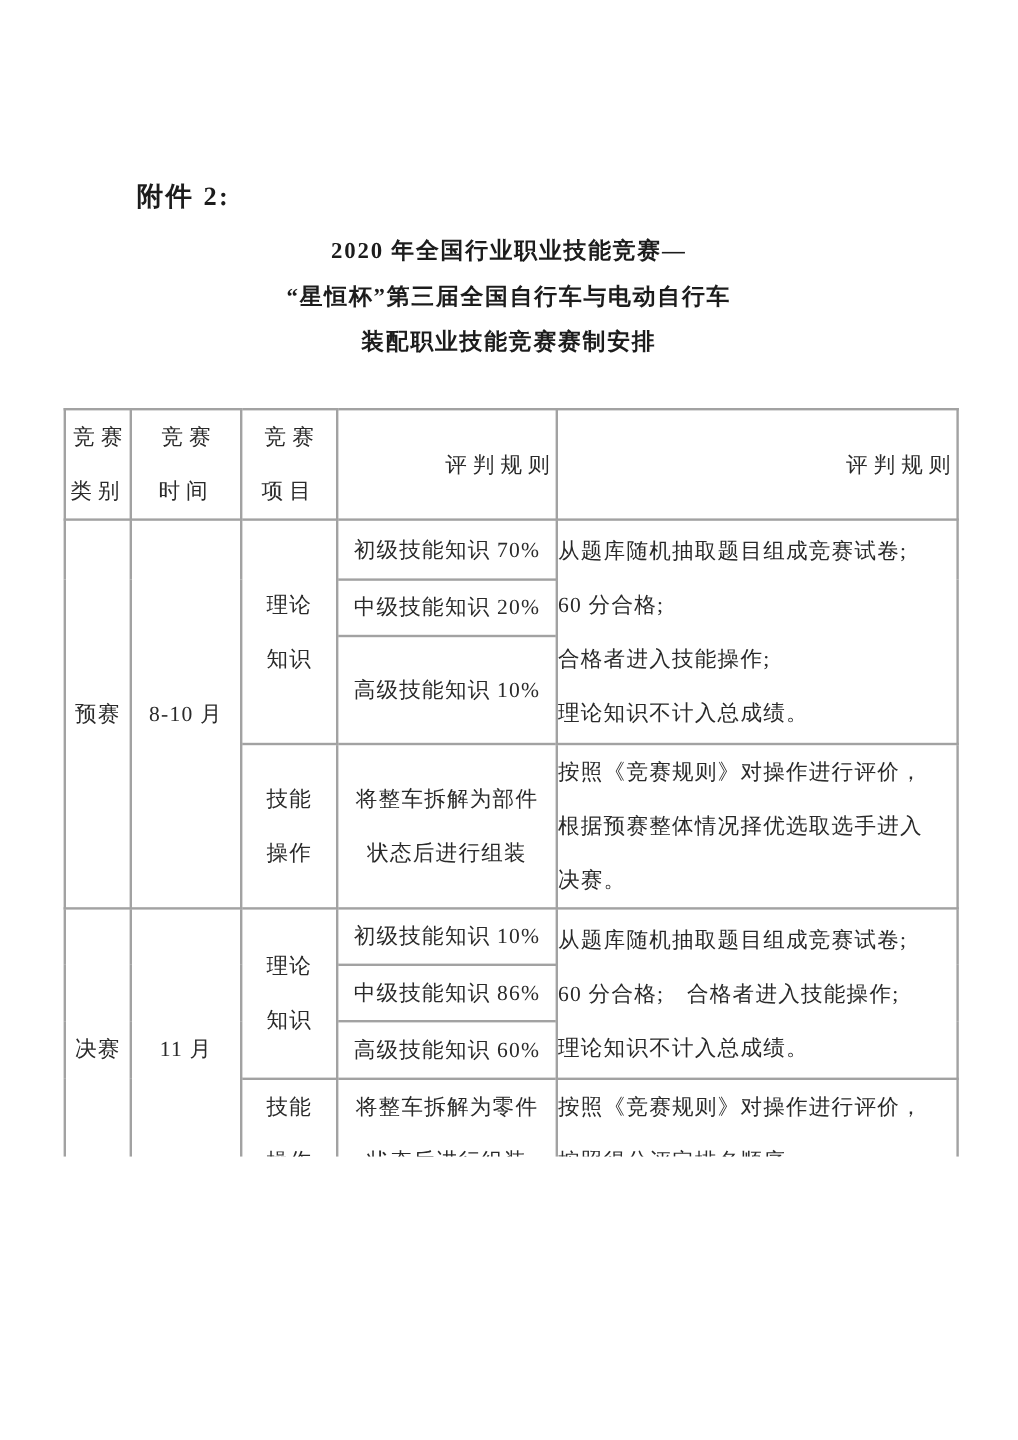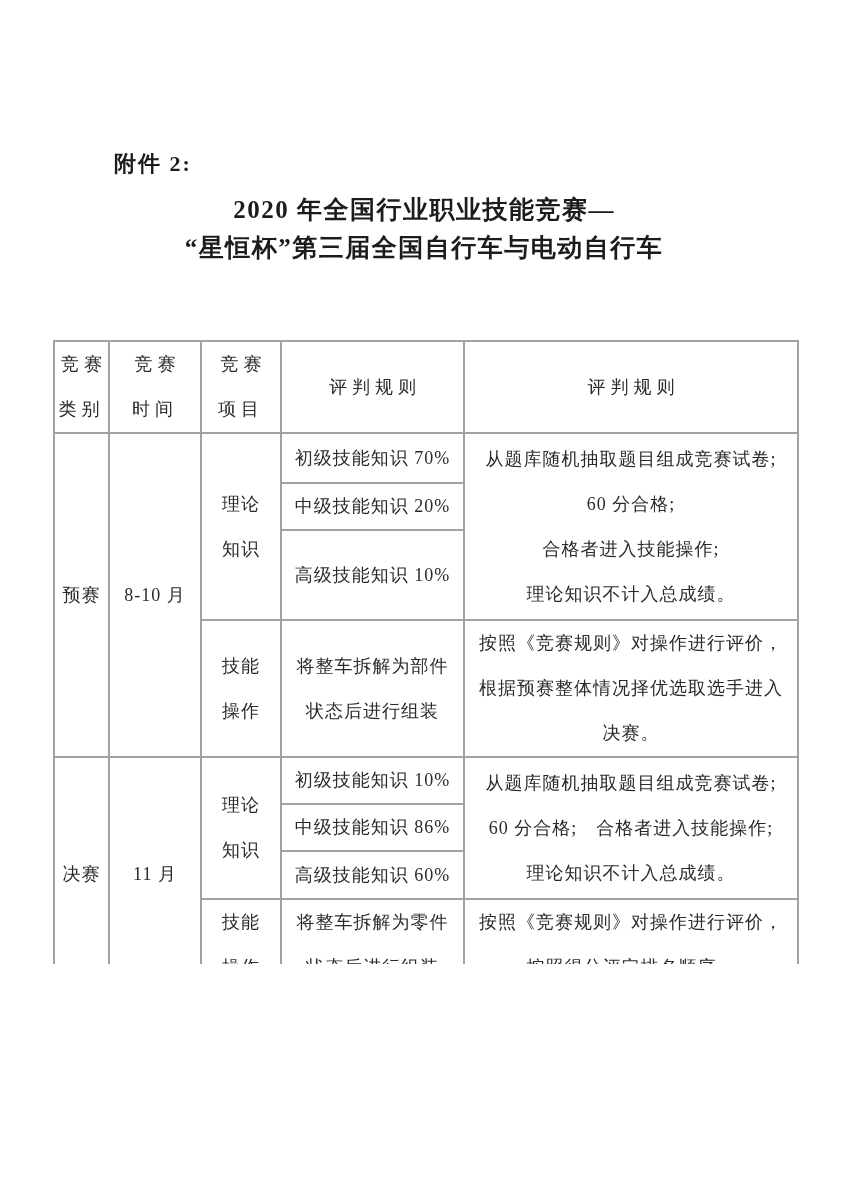--- a/index.html
+++ b/index.html
@@ -24,21 +24,21 @@
     font-weight: bold;
     letter-spacing: 2px;
     color: #1c1c1c;
   }
   .title {
     position: absolute;
     left: 0;
     top: 191px;
     width: 100%;
     text-align: center;
-    font-size: 25px;
+    font-size: 19px;
     font-weight: bold;
     line-height: 38px;
     letter-spacing: 1.5px;
     color: #1c1c1c;
   }
   table.schedule {
     position: absolute;
     left: 53px;
     top: 340px;
     width: 744px;
@@ -56,32 +56,32 @@
   }
   td.center { text-align: center; }
   td.headcell {
     text-align: center;
     white-space: pre-line;
     line-height: 2.25;
     letter-spacing: 5px;
     text-indent: 5px;
   }
   td.rulehead {
-    text-align: center;
+    text-align: right;
     letter-spacing: 5px;
     text-indent: 5px;
   }
   td.pre { white-space: pre-line; }
   td.col4 {
     text-align: center;
     padding-left: 9px;
     padding-right: 2px;
   }
   td.col5 {
-    text-align: center;
+    text-align: left;
     padding-left: 11px;
     padding-right: 2px;
   }
   .pageno {
     position: absolute;
     left: 722px;
     top: 1107px;
     font-size: 15px;
     color: #3a3a3a;
   }
@@ -89,20 +89,21 @@
 </head>
 <body>
 
 <div class="page">
 
   <div class="attachment">附件 2:</div>
 
   <div class="title">
     <div>2020 年全国行业职业技能竞赛—</div>
     <div>“星恒杯”第三届全国自行车与电动自行车</div>
+    <div>装配职业技能竞赛赛制安排</div>
   </div>
 
   <table class="schedule">
     <colgroup>
       <col style="width:55px">
       <col style="width:92px">
       <col style="width:80px">
       <col style="width:183px">
       <col style="width:334px">
     </colgroup>

